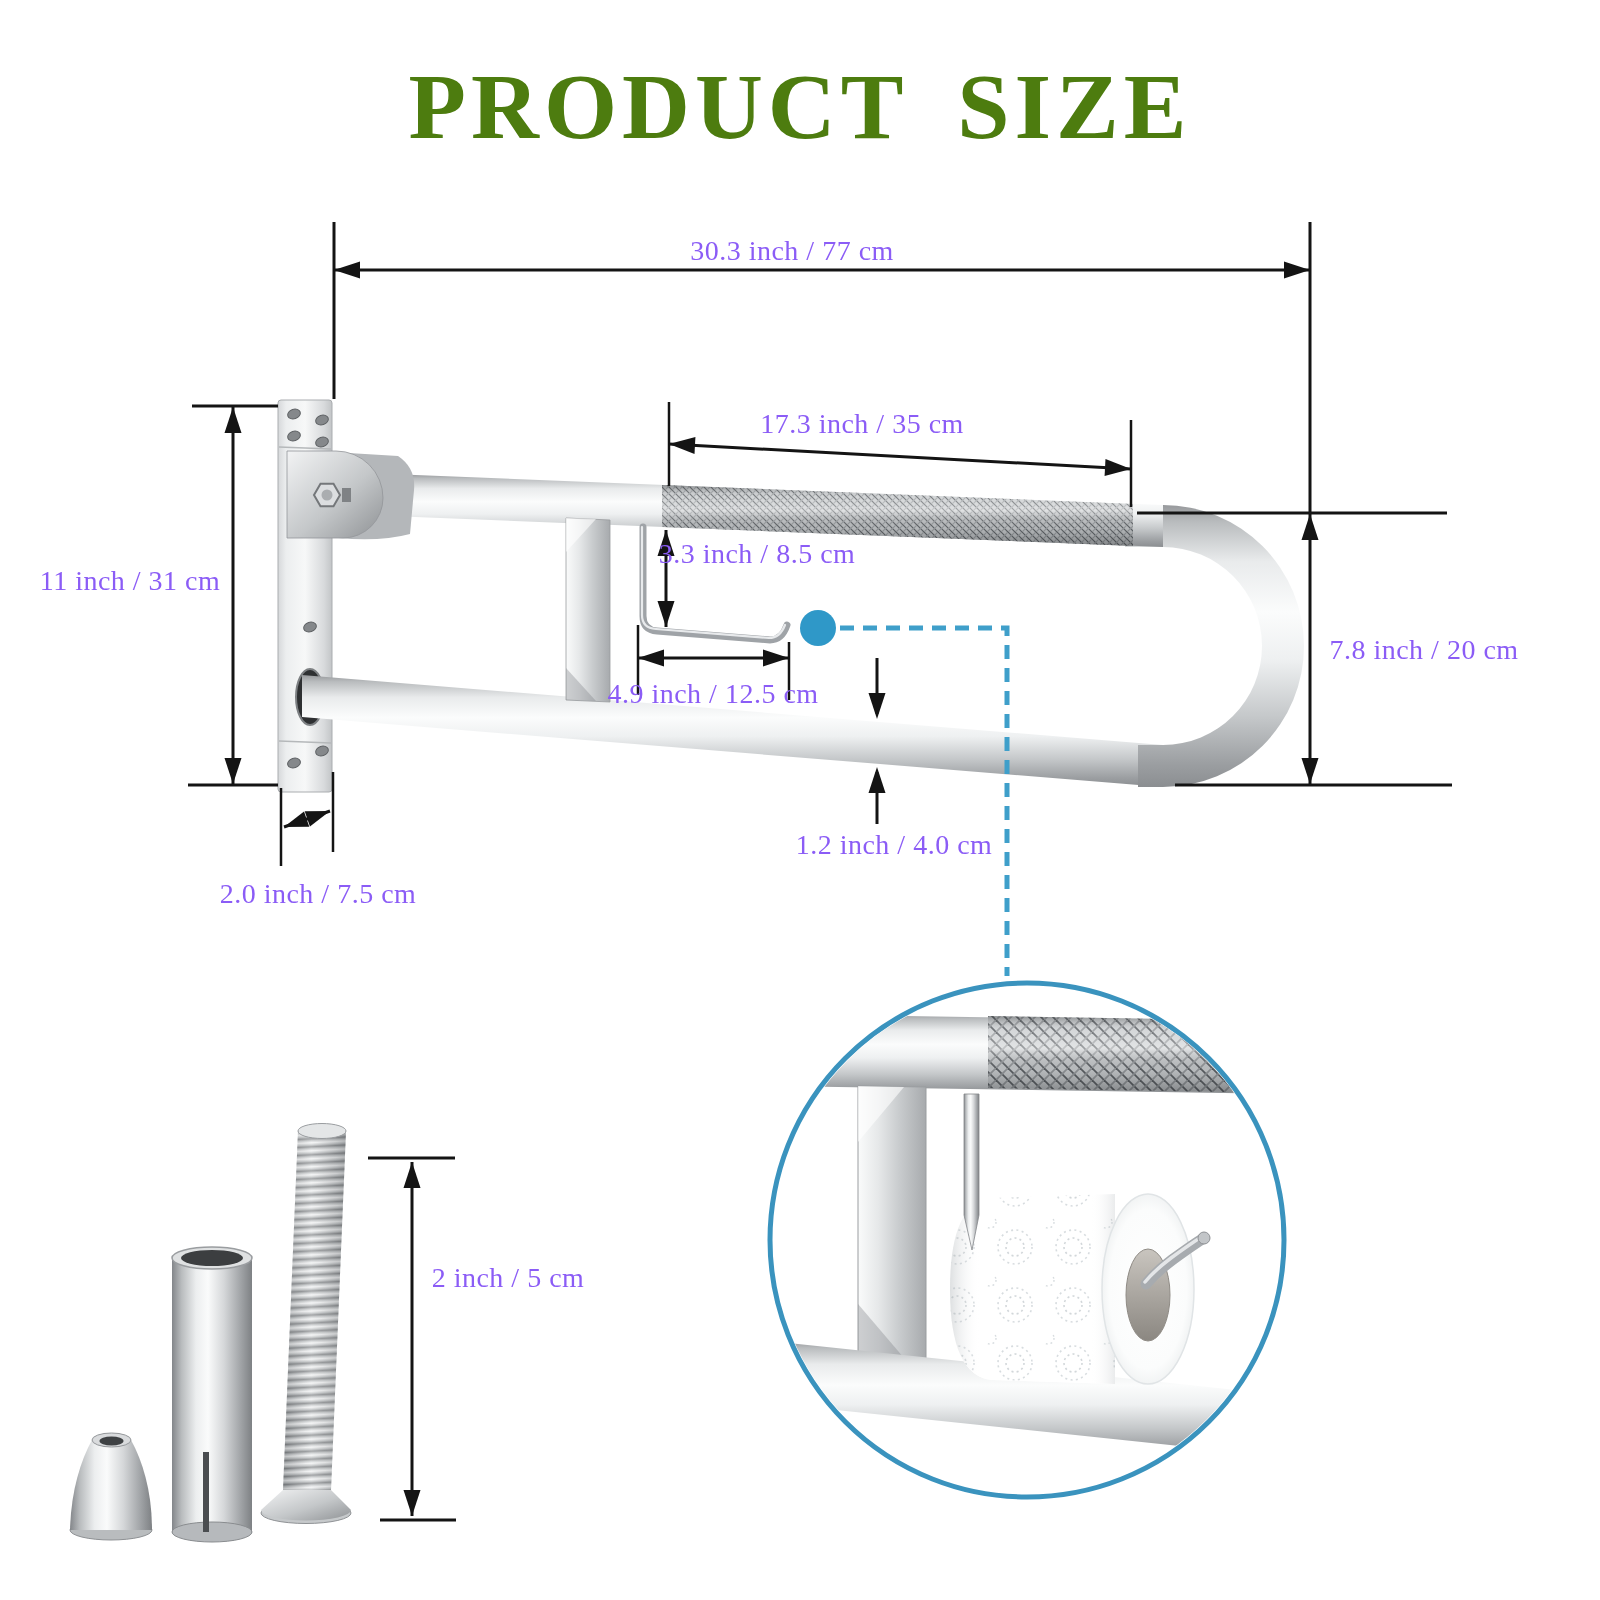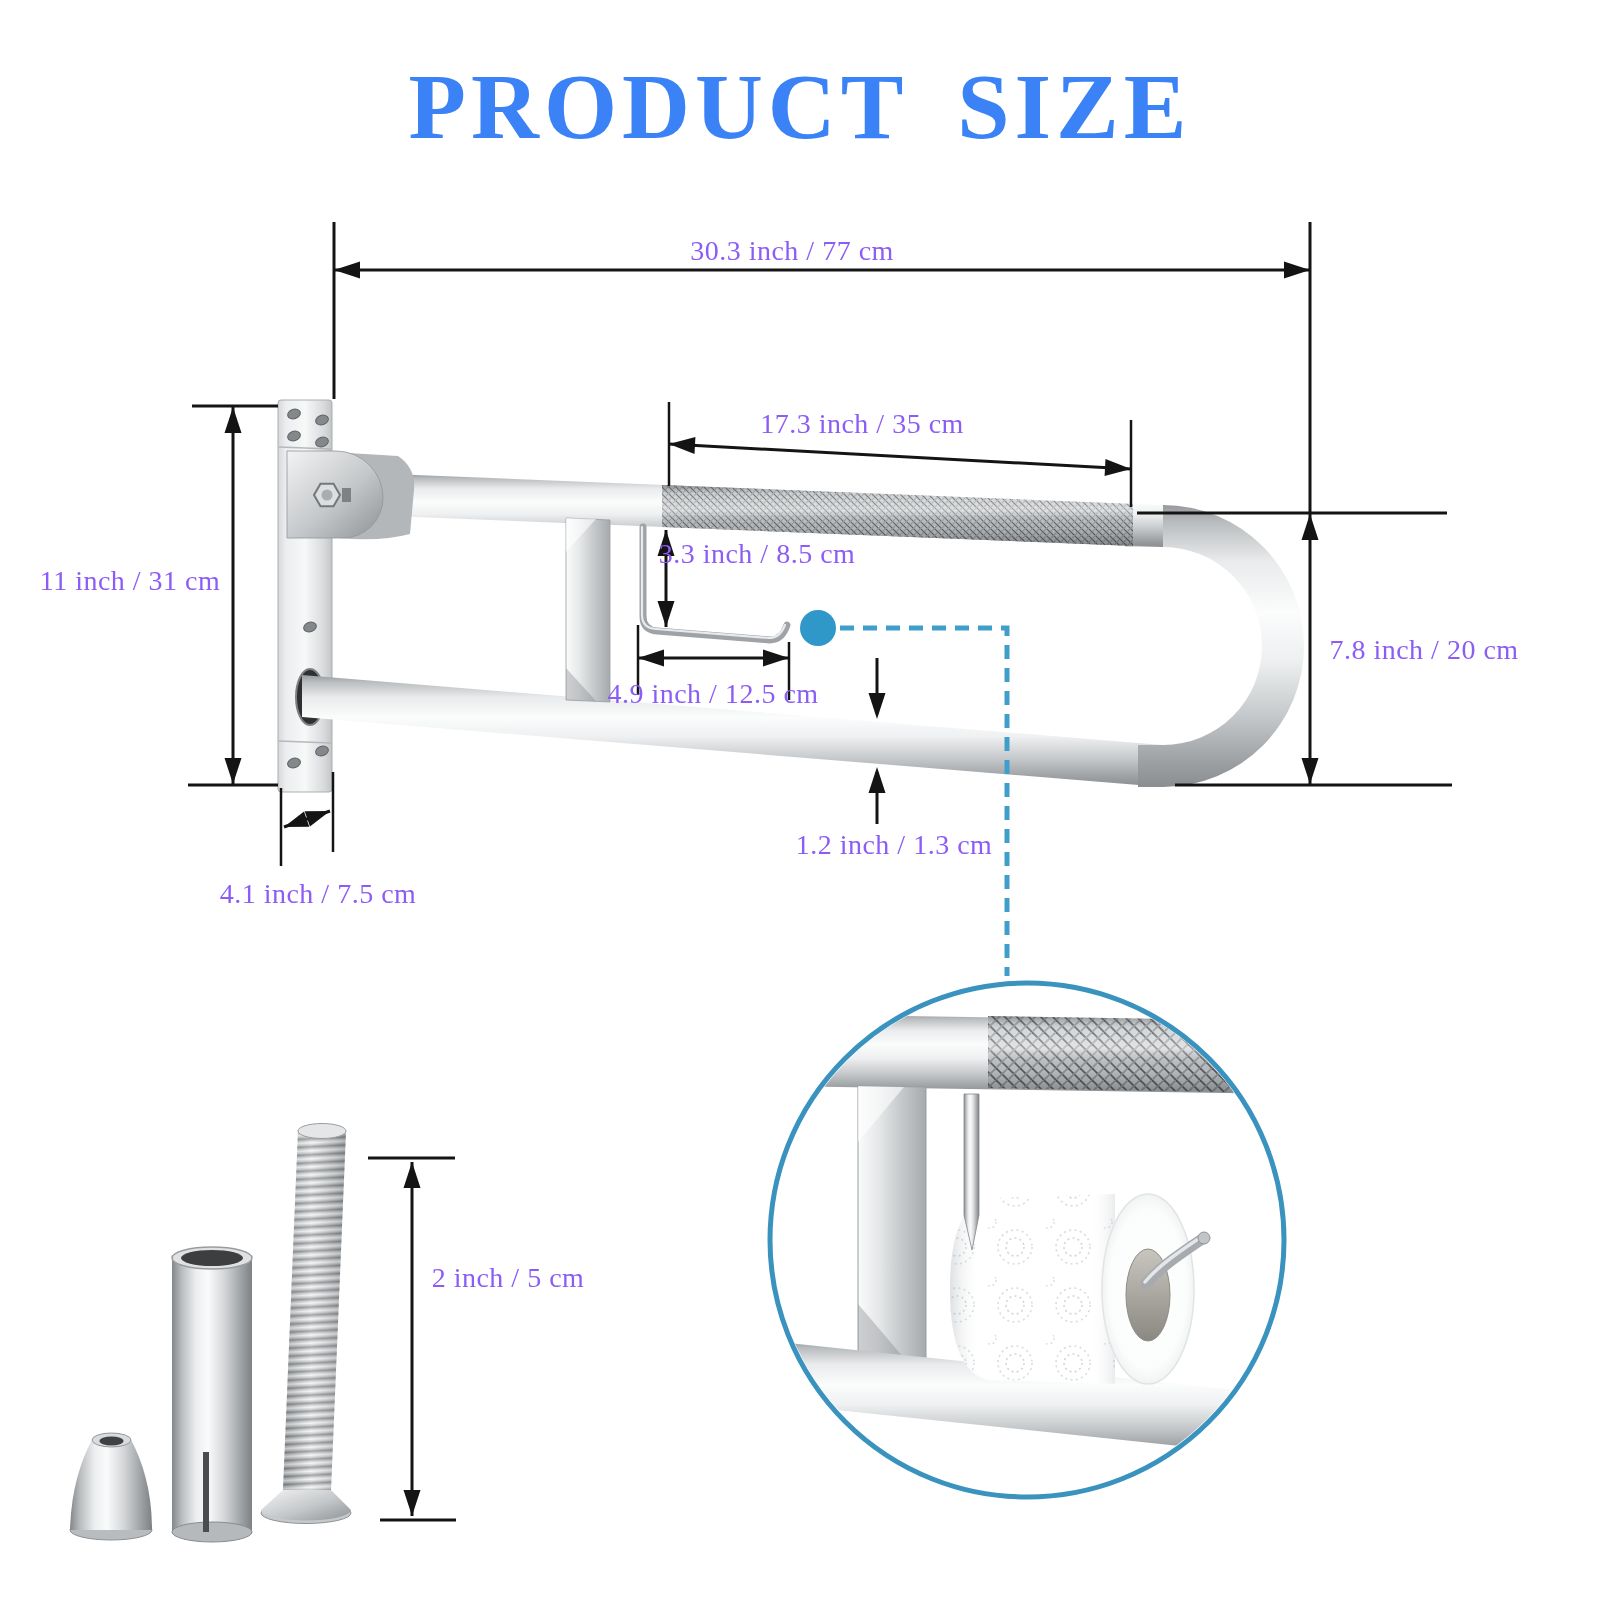--- a/index.html
+++ b/index.html
@@ -1,19 +1,19 @@
 <!DOCTYPE html>
 <html><head>
 <meta charset="utf-8">
 <style>
   html,body{margin:0;padding:0;background:#ffffff;}
   #canvas{position:relative;width:1600px;height:1600px;background:#ffffff;overflow:hidden;
           font-family:"Liberation Serif", serif;}
   #title{position:absolute;top:52px;left:0;width:100%;text-align:center;
-         font-size:94px;font-weight:bold;color:#3b82f6;letter-spacing:5px;word-spacing:22px;}
+         font-size:94px;font-weight:bold;color:#4d7c0f;letter-spacing:5px;word-spacing:22px;}
   .dim-label{position:absolute;transform:translate(-50%,-50%);white-space:nowrap;
              font-size:28px;color:#8b5cf6;letter-spacing:0.5px;}
   svg{position:absolute;top:0;left:0;}
 </style>
 </head>
 <body>
 
 <div id="canvas">
 
   <svg width="1600" height="1600" viewBox="0 0 1600 1600">
@@ -319,16 +319,16 @@
   </svg>
 
   <div id="title">PRODUCT SIZE</div>
 
   <div class="dim-label" style="left:792px;top:251px">30.3 inch / 77 cm</div>
   <div class="dim-label" style="left:862px;top:424px">17.3 inch / 35 cm</div>
   <div class="dim-label" style="left:130px;top:581px">11 inch / 31 cm</div>
   <div class="dim-label" style="left:757px;top:554px">3.3 inch / 8.5 cm</div>
   <div class="dim-label" style="left:713px;top:694px">4.9 inch / 12.5 cm</div>
   <div class="dim-label" style="left:1424px;top:650px">7.8 inch / 20 cm</div>
-  <div class="dim-label" style="left:894px;top:845px">1.2 inch / 1.3 cm</div>
-  <div class="dim-label" style="left:318px;top:894px">4.1 inch / 7.5 cm</div>
+  <div class="dim-label" style="left:894px;top:845px">1.2 inch / 4.0 cm</div>
+  <div class="dim-label" style="left:318px;top:894px">2.0 inch / 7.5 cm</div>
   <div class="dim-label" style="left:508px;top:1278px">2 inch / 5 cm</div>
 </div>
 
 </body></html>

